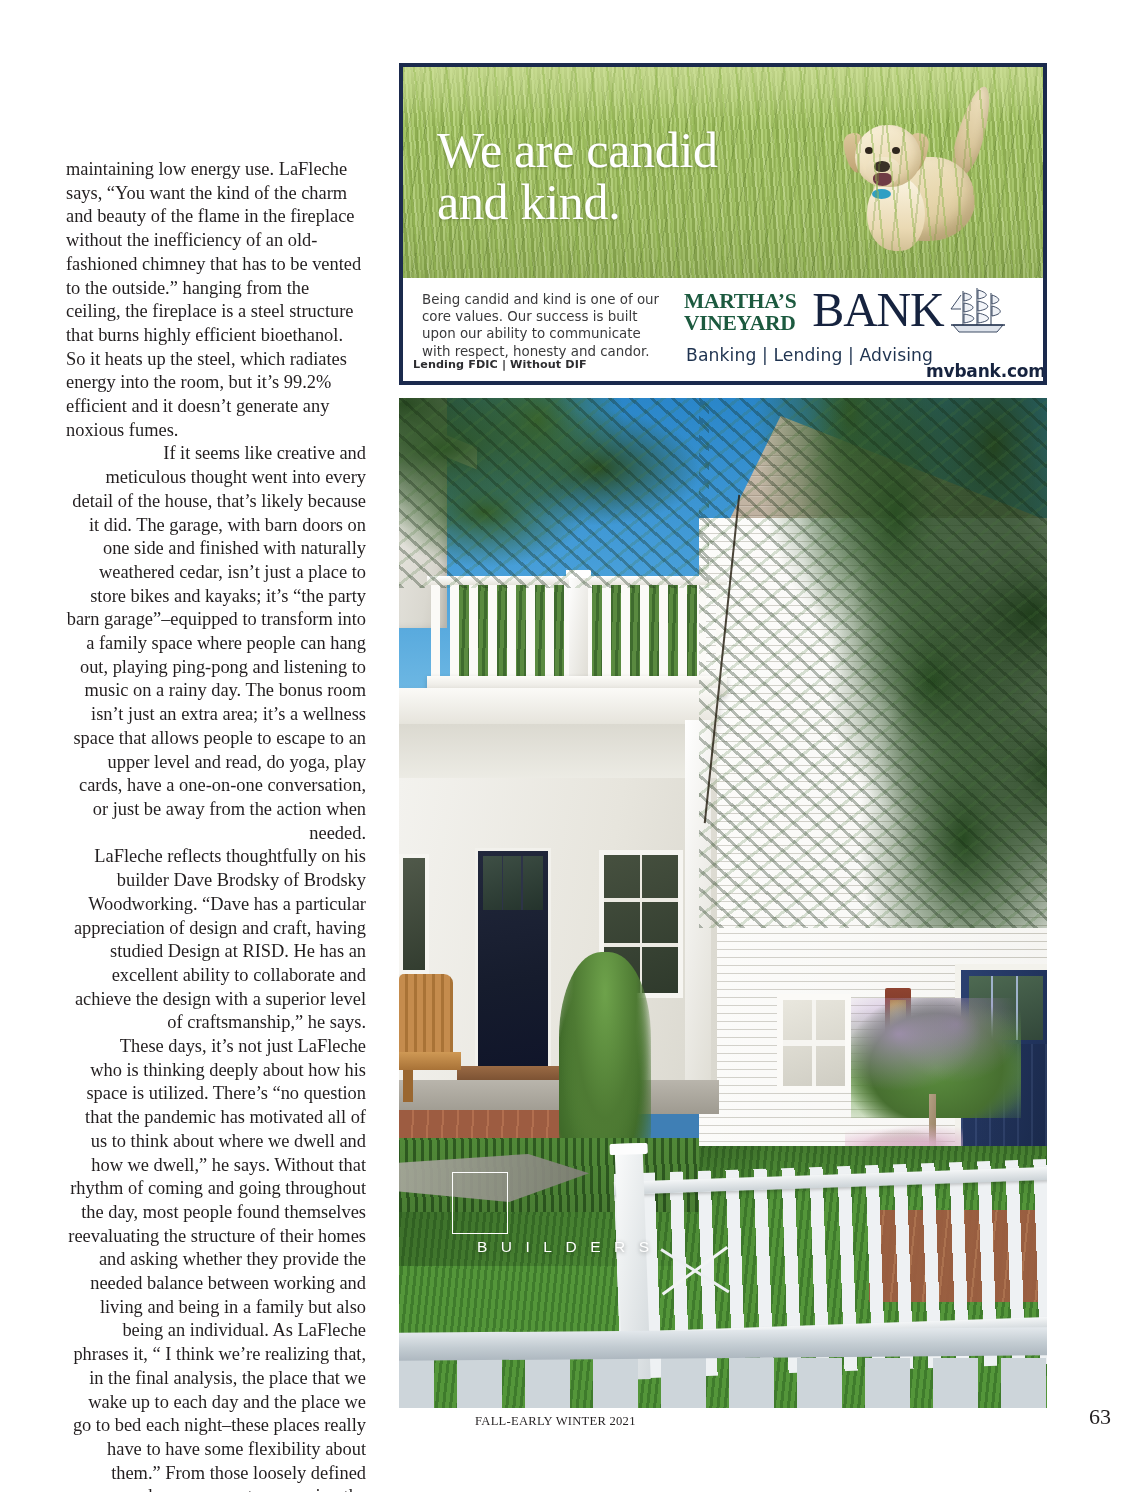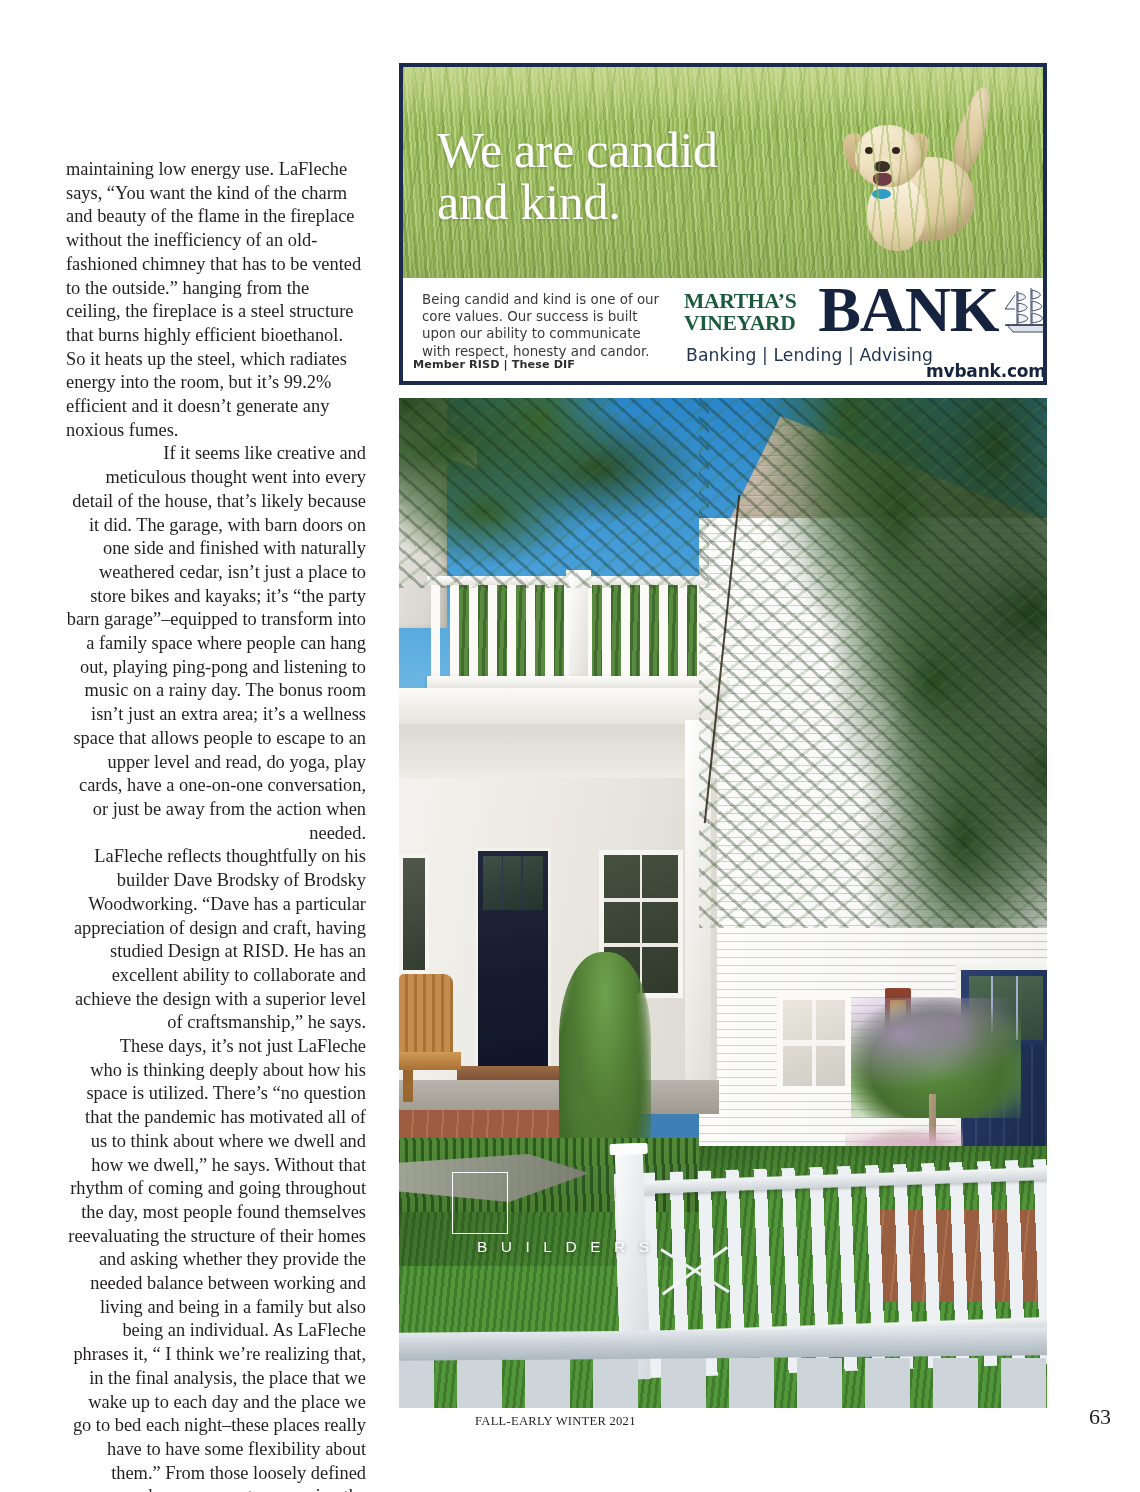--- a/index.html
+++ b/index.html
@@ -243,26 +243,26 @@
     font-weight: bold;
     font-size: 21.5px;
     line-height: 21.5px;
     color: #1c5a3f;
     letter-spacing: -0.3px;
     padding-top: 2px;
   }
   .brand-mv .mv-line { display: block; }
   .brand-bank {
     font-family: "Liberation Serif", serif;
-    font-weight: bold;
-    font-size: 64px;
+    font-weight: normal;
+    font-size: 48px;
     line-height: 47px;
     color: #16233f;
     letter-spacing: -1.2px;
-    margin-left: 22px;
+    margin-left: 16px;
     margin-top: -3px;
   }
   .brand-ship {
     margin-left: 3px;
     margin-top: -4px;
     width: 62px;
     height: 52px;
   }
   .brand-services {
     position: absolute;
@@ -803,21 +803,21 @@
       <div class="dog-grass-overlay"></div>
 
       <div class="bank-headline">We are candid
 and kind.</div>
     </div>
 
     <div class="bank-lower">
       <div class="bank-copy">Being candid and kind is one of our core values. Our success is built upon our ability to communicate with respect, honesty and candor.</div>
 
       <div class="bank-fdic">
-        <span>Member RISD</span><span class="sep">|</span><span>These DIF</span>
+        <span>Lending FDIC</span><span class="sep">|</span><span>Without DIF</span>
       </div>
 
       <div class="bank-brand">
         <div class="brand-row">
           <div class="brand-mv">
             <span class="mv-line">MARTHA’S</span>
             <span class="mv-line">VINEYARD</span>
           </div>
           <div class="brand-bank">BANK</div>
           <svg class="brand-ship" viewBox="0 0 62 52">

